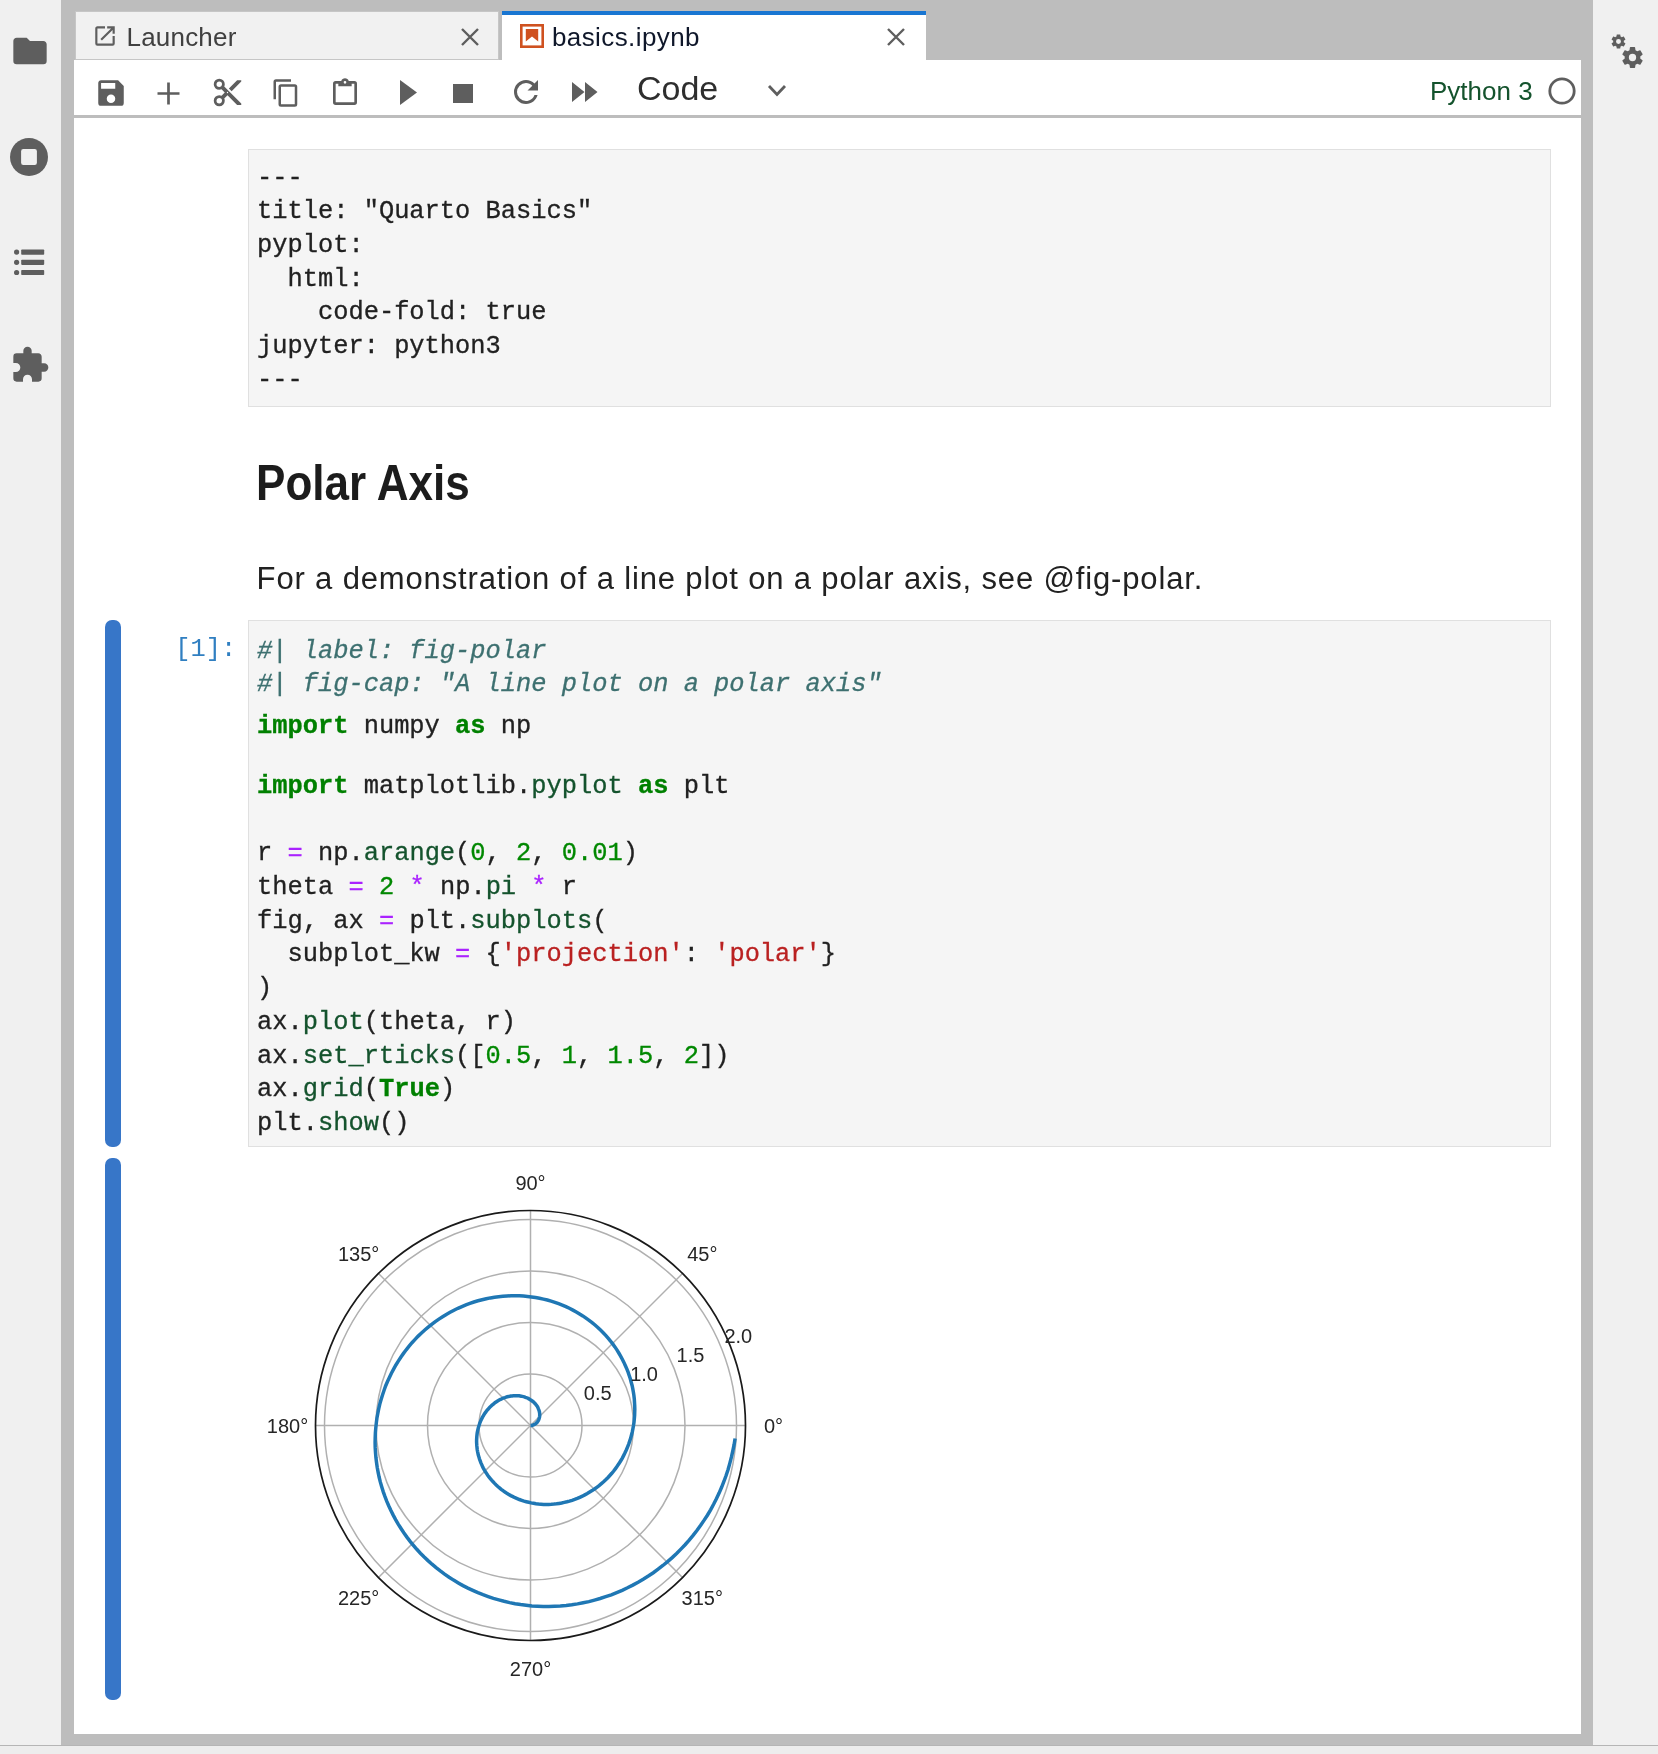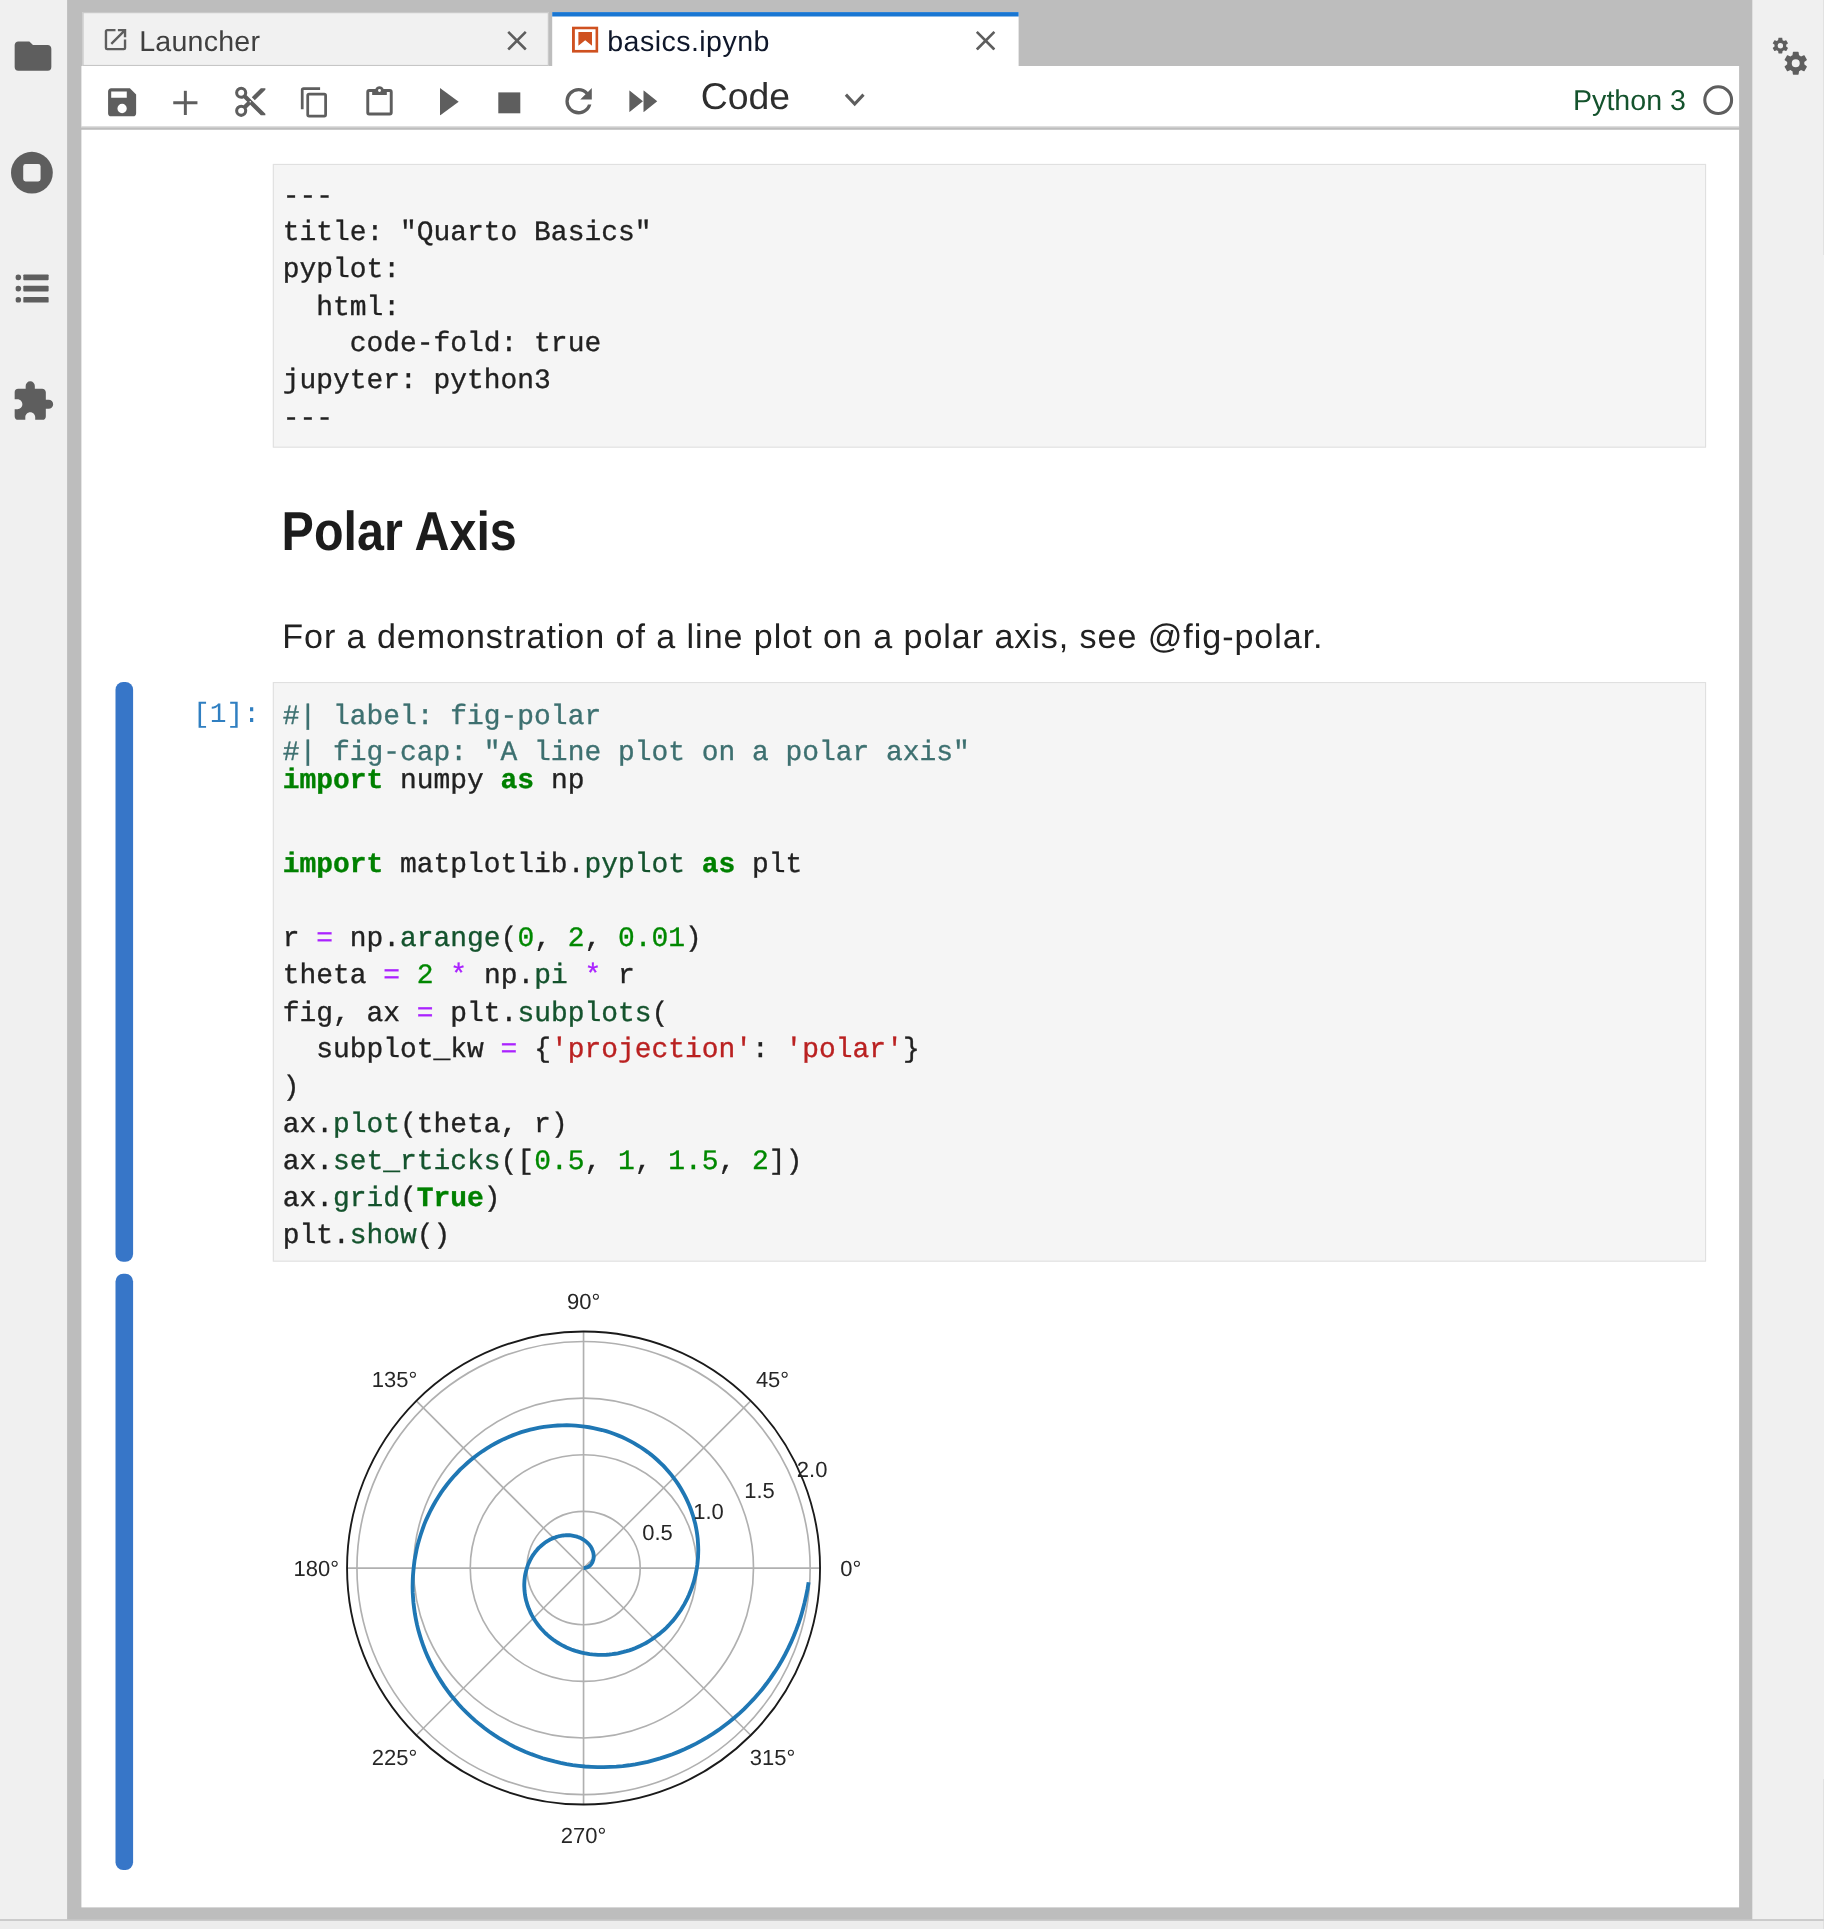--- a/index.html
+++ b/index.html
@@ -1,20 +1,20 @@
 <!DOCTYPE html>
 <html><head><meta charset="utf-8">
 <style>
 * { margin:0; padding:0; box-sizing:border-box; }
 html,body { width:1658px; height:1754px; overflow:hidden; }
 body { background:#bdbdbd; font-family:"Liberation Sans",sans-serif; position:relative; }
 .abs { position:absolute; }
 .mono { position:absolute; font-family:"Liberation Mono",monospace; font-size:25.4px; color:#212121; -webkit-text-stroke:0.3px; }
 .ln { position:absolute; left:0; white-space:pre; line-height:28.4px; }
-.c { color:#3d7070; }
+.c { color:#3d7070; font-style:italic; }
 .k { color:#008000; font-weight:bold; }
 .p { color:#14532d;margin-top:16px; }
 .o { color:#aa22ff; }
 .n { color:#008800; }
 .s { color:#ba2121; }
 </style></head>
 <body>
 
 <div class="abs" style="left:0;top:0;width:61px;height:1745px;background:#f0f0f0"></div>
 <div class="abs" style="left:1593px;top:0;width:65px;height:1745px;background:#f0f0f0"></div>
@@ -118,21 +118,21 @@
 <div class="abs" style="left:255.6px;top:457.9px;font-size:50px;line-height:50px;font-weight:bold;color:#1c1c1c;transform:scaleX(0.881);transform-origin:0 0">Polar Axis</div>
 <div class="abs" style="left:256.6px;top:565px;font-size:31px;line-height:27px;letter-spacing:0.85px;color:#212121">For a demonstration of a line plot on a polar axis, see @fig-polar.</div>
 
 <div class="abs" style="left:105.3px;top:620.4px;width:15.5px;height:526.8px;background:#3776c8;border-radius:7px"></div>
 <div class="abs" style="left:116.3px;top:636.0px;width:120px;text-align:right;font-family:'Liberation Mono',monospace;font-size:25.4px;line-height:28.4px;color:#307fc1">[1]:</div>
 <div class="abs" style="left:248px;top:619.8px;width:1302.5px;height:527.4px;background:#f5f5f5;border:1.5px solid #e0e0e0"></div>
 <div class="mono" style="left:257px">
     <div class="ln" style="top:637.7px"><span class="c">#| label: fig-polar</span></div>
     <div class="ln" style="top:671.4px"><span class="c">#| fig-cap: "A line plot on a polar axis"</span></div>
     <div class="ln" style="top:705.2px">&nbsp;</div>
-    <div class="ln" style="top:696px"><span class="k">import</span> numpy <span class="k">as</span> np</div>
+    <div class="ln" style="top:713px"><span class="k">import</span> numpy <span class="k">as</span> np</div>
     <div class="ln" style="top:772.6px"><span class="k">import</span> matplotlib.<span class="p">pyplot</span> <span class="k">as</span> plt</div>
     <div class="ln" style="top:806.4px">&nbsp;</div>
     <div class="ln" style="top:840.1px">r <span class="o">=</span> np.<span class="p">arange</span>(<span class="n">0</span>, <span class="n">2</span>, <span class="n">0.01</span>)</div>
     <div class="ln" style="top:873.8px">theta <span class="o">=</span> <span class="n">2</span> <span class="o">*</span> np.<span class="p">pi</span> <span class="o">*</span> r</div>
     <div class="ln" style="top:907.5px">fig, ax <span class="o">=</span> plt.<span class="p">subplots</span>(</div>
     <div class="ln" style="top:941.3px">  subplot_kw <span class="o">=</span> {<span class="s">'projection'</span>: <span class="s">'polar'</span>}</div>
     <div class="ln" style="top:975.0px">)</div>
     <div class="ln" style="top:1008.7px">ax.<span class="p">plot</span>(theta, r)</div>
     <div class="ln" style="top:1042.5px">ax.<span class="p">set_rticks</span>([<span class="n">0.5</span>, <span class="n">1</span>, <span class="n">1.5</span>, <span class="n">2</span>])</div>
     <div class="ln" style="top:1076.2px">ax.<span class="p">grid</span>(<span class="k">True</span>)</div>

